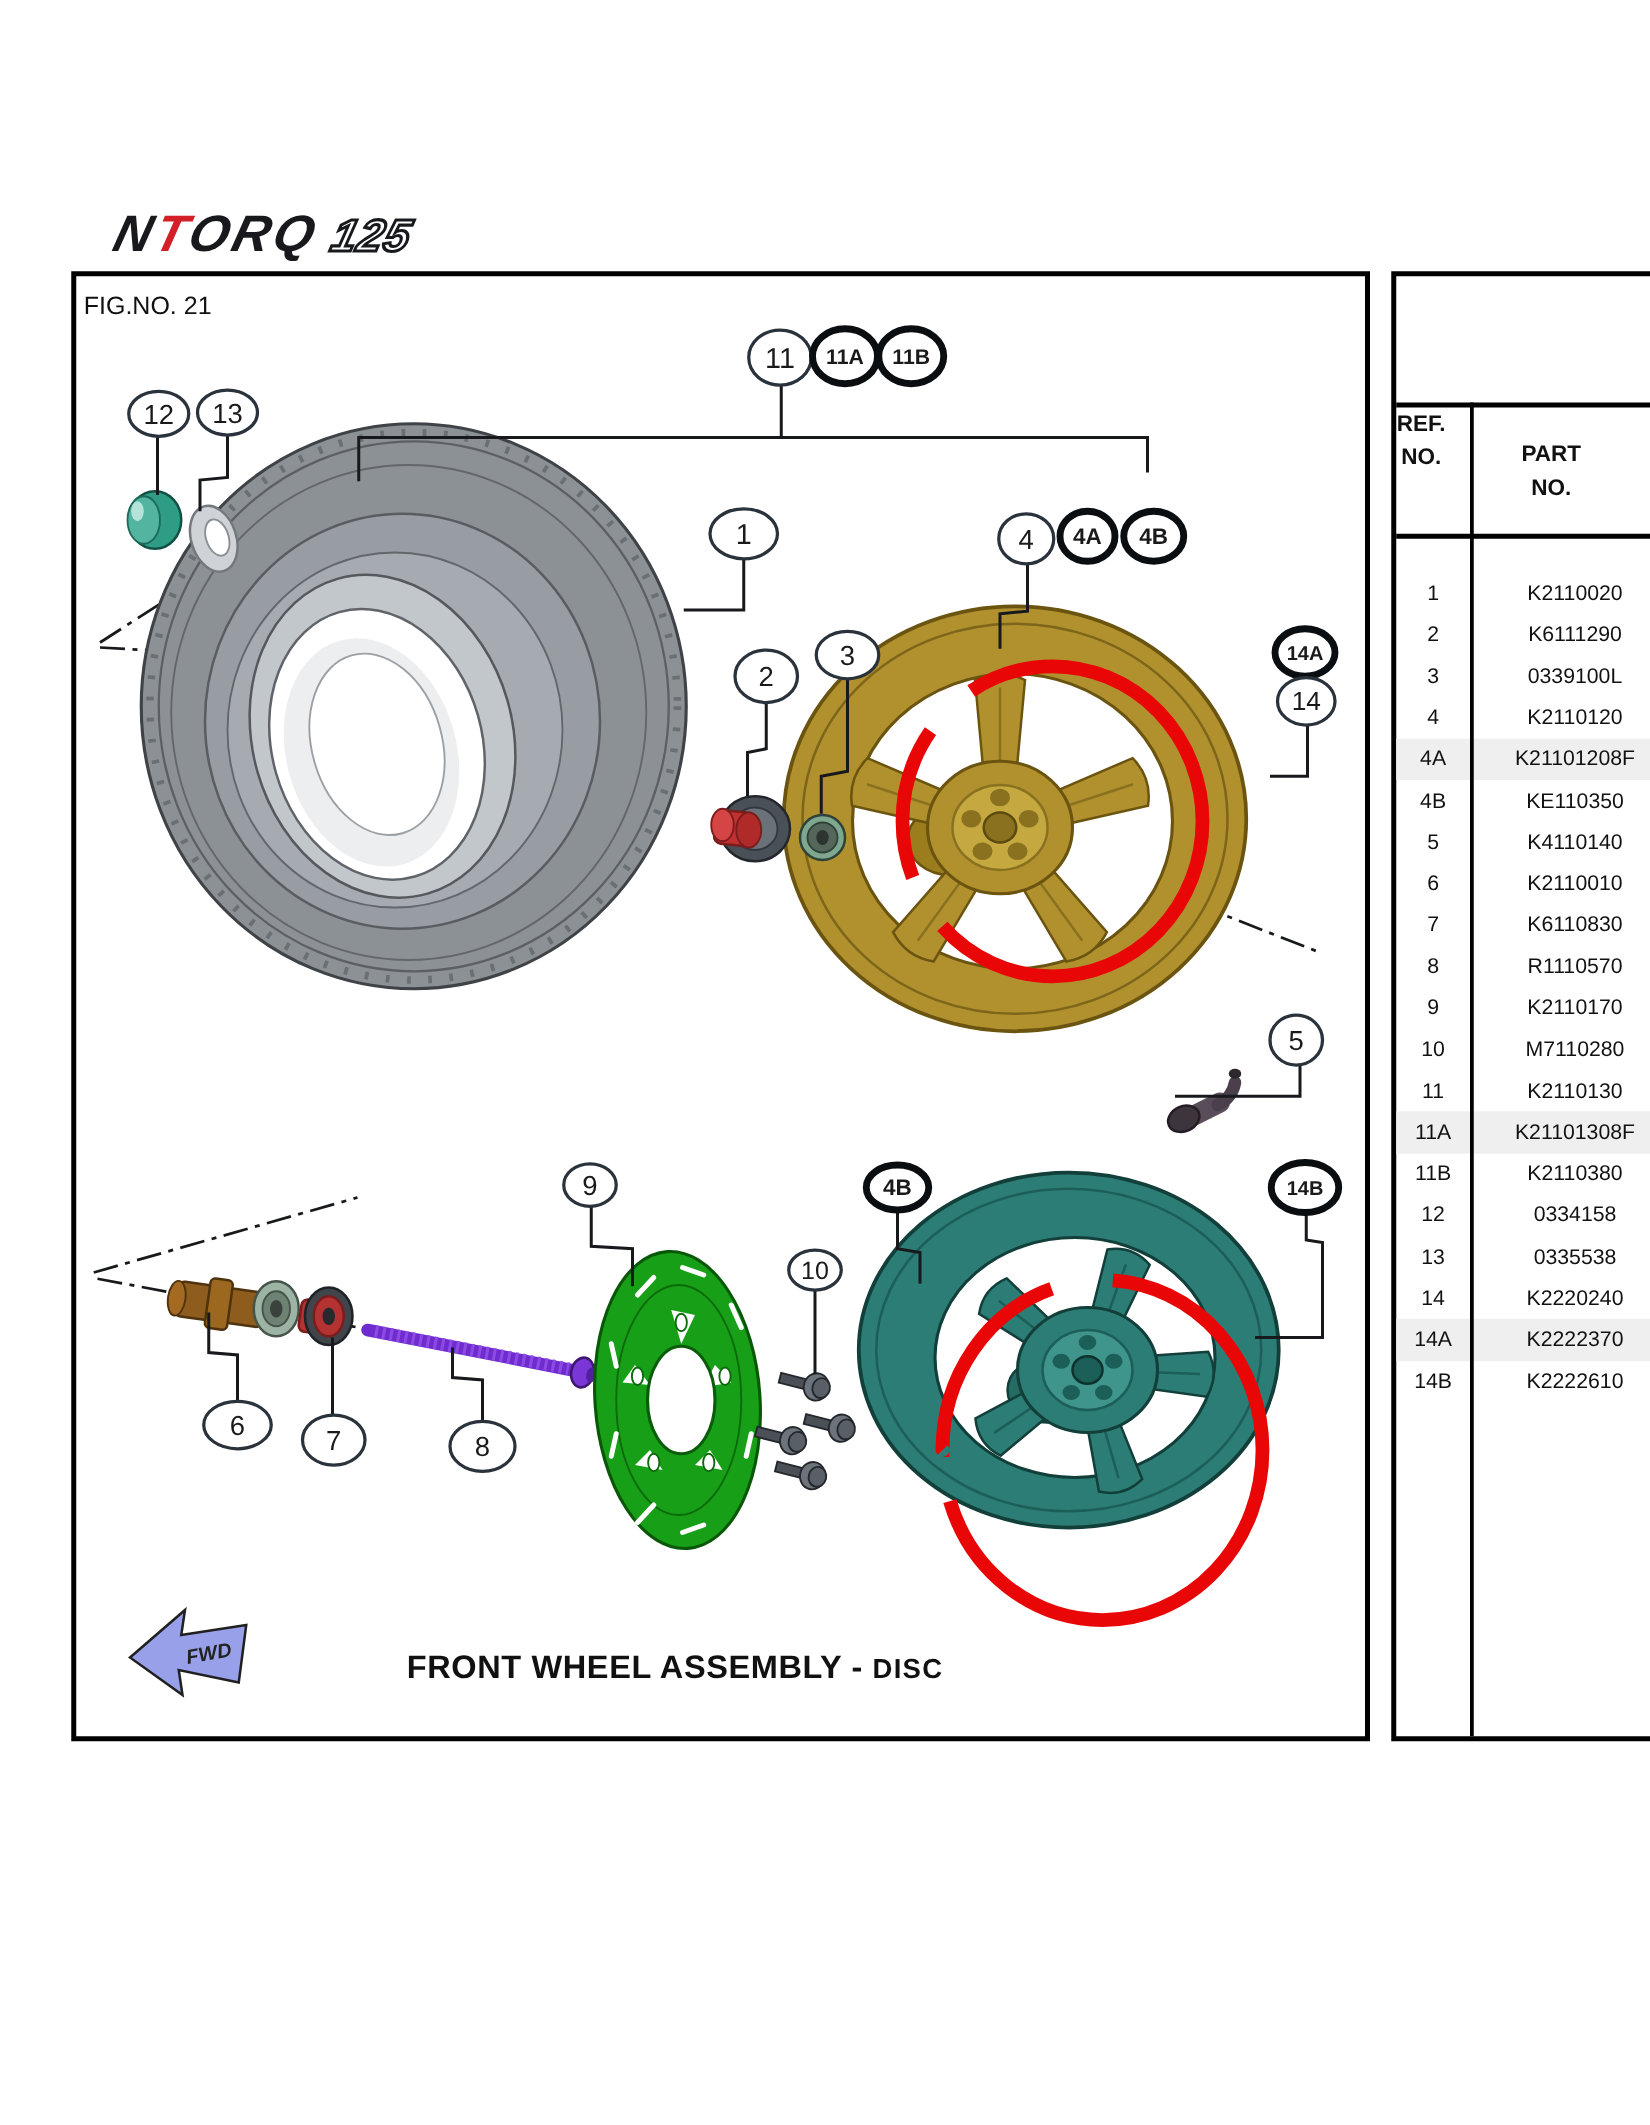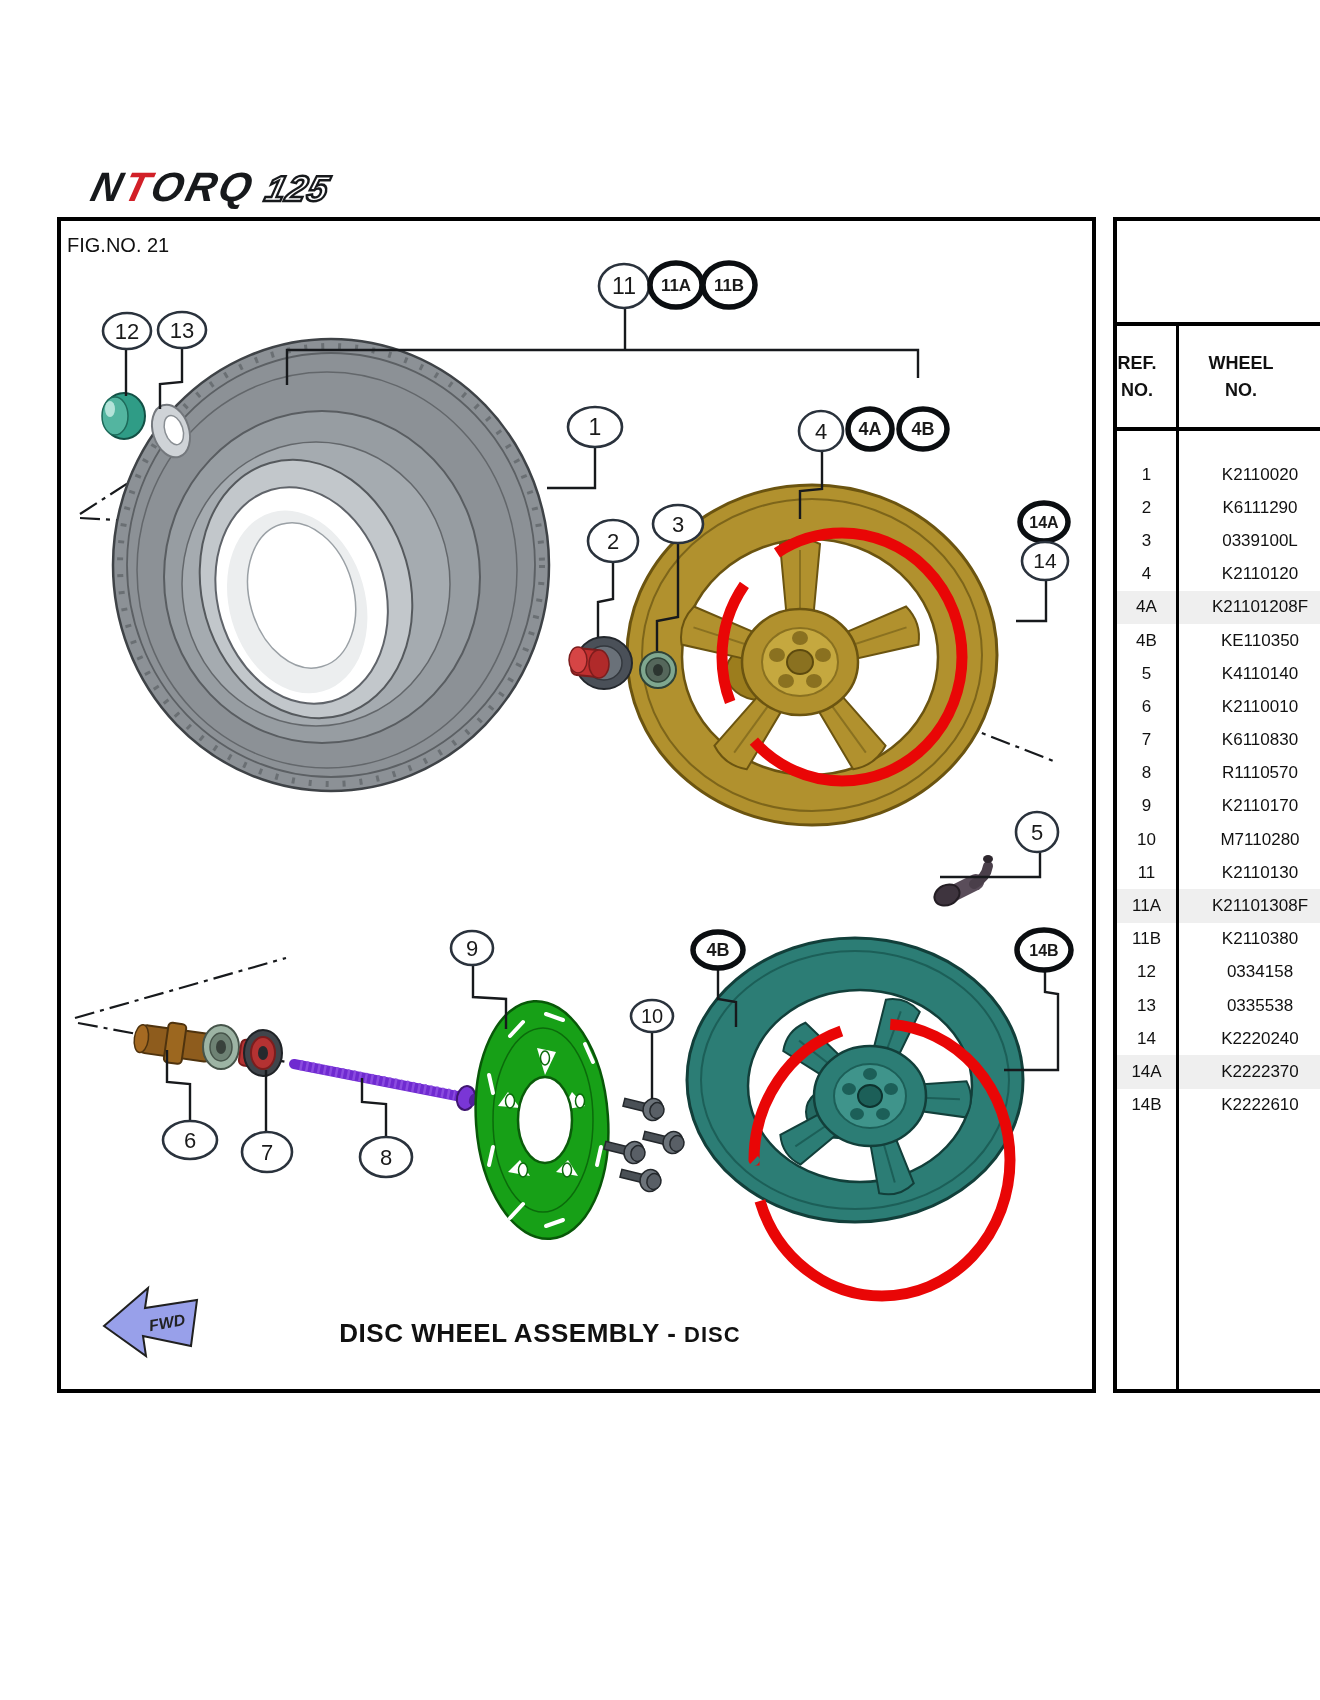--- a/index.html
+++ b/index.html
@@ -12,21 +12,21 @@
     border:4px solid #000;background:#fff;z-index:1;
   }
   .table-box{
     position:absolute;left:1113px;top:217px;width:230px;height:1168px;
     border:4px solid #000;background:#fff;z-index:1;
   }
   .tb-div1{position:absolute;left:0;top:101px;width:100%;height:4px;background:#000;}
   .tb-div2{position:absolute;left:0;top:206px;width:100%;height:4px;background:#000;}
   .tb-vline{position:absolute;left:59px;top:101px;width:3px;bottom:0;background:#000;z-index:3;}
   .tb-header{position:absolute;left:0;top:105px;width:100%;height:101px;display:flex;}
-  .th-ref{width:40px;display:flex;flex-direction:column;align-items:center;justify-content:center;
+  .th-ref{width:40px;display:flex;flex-direction:column;align-items:center;
     font-weight:bold;font-size:18px;line-height:1.45;}
   .th-part{width:162px;margin-left:3px;display:flex;flex-direction:column;align-items:center;justify-content:center;
     font-weight:bold;font-size:18px;line-height:1.45;}
   .tb-body{position:absolute;left:0;top:210px;right:0;bottom:0;padding-top:27px;}
   .trow{height:33.2px;display:flex;align-items:center;position:relative;}
   .trow.hl{background:#efefef;}
   .tcell{font-size:17px;}
   .tcell.ref{width:59px;text-align:center;}
   .tcell.part{width:162px;margin-left:3px;text-align:center;}
   .logo{
@@ -47,31 +47,31 @@
   .title .suffix{font-size:22px;letter-spacing:1px;margin-top:28px;}
   svg.diagram{position:absolute;left:0;top:0;z-index:5;}
 </style>
 </head>
 <body>
 
 <div class="logo"><span>N</span><span class="t-red">T</span><span>ORQ</span><span class="model">125</span></div>
 
 <div class="figure-box"></div>
 <div class="fig-label">FIG.NO. 21</div>
-<div class="title"><span>DISC WHEEL ASSEMBLY - </span><span class="suffix">DISC</span></div>
+<div class="title"><span>FRONT WHEEL ASSEMBLY - </span><span class="suffix">DISC</span></div>
 
 <div class="table-box">
   <div class="tb-div1"></div>
   <div class="tb-header">
     <div class="th-ref">
       <span>REF.</span>
       <span>NO.</span>
     </div>
     <div class="th-part">
-      <span>WHEEL</span>
+      <span>PART</span>
       <span>NO.</span>
     </div>
   </div>
   <div class="tb-div2"></div>
   <div class="tb-vline"></div>
   <div class="tb-body">
       <div class="trow">
         <div class="tcell ref">1</div>
         <div class="tcell part">K2110020</div>
       </div>

